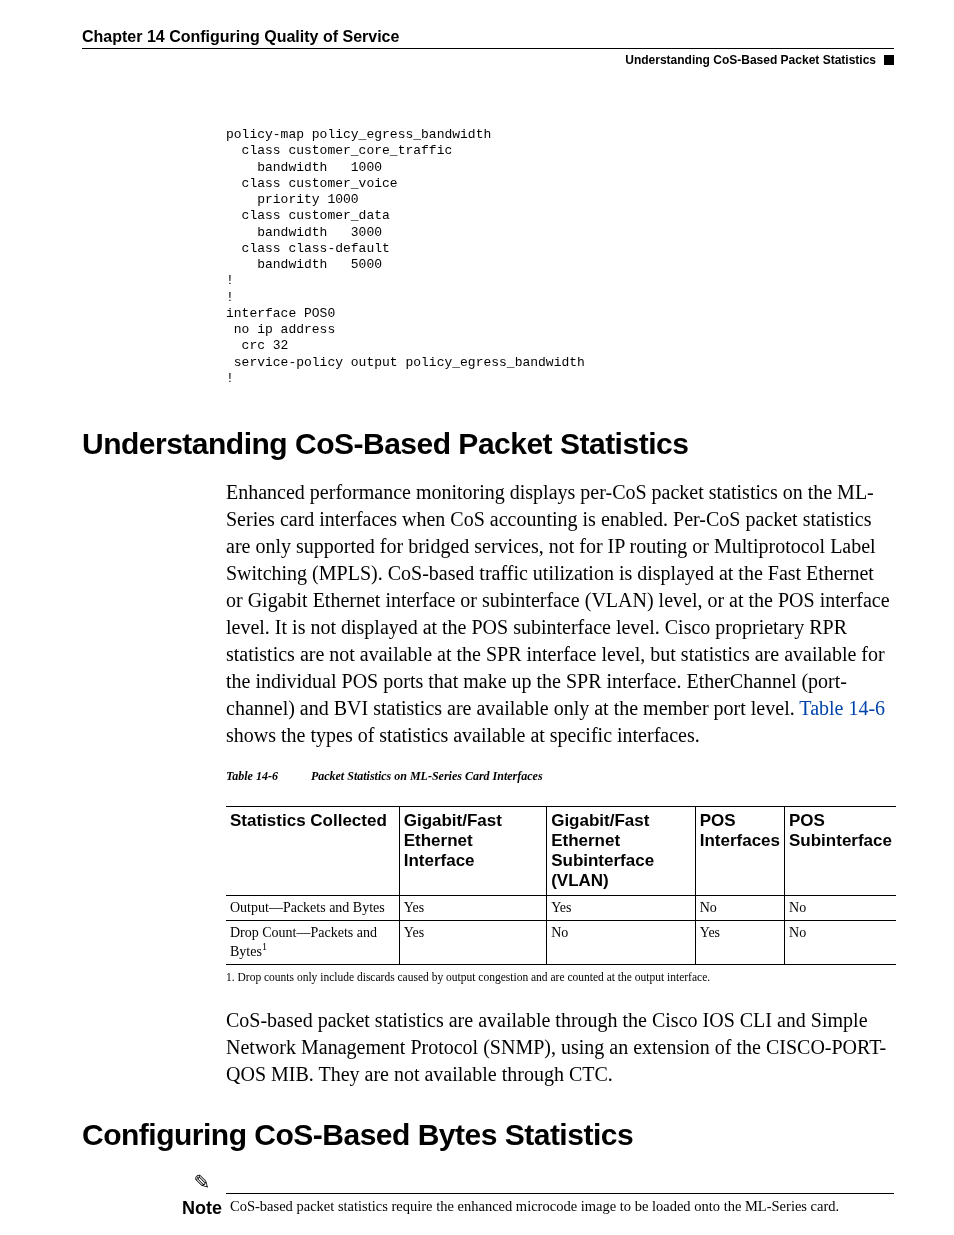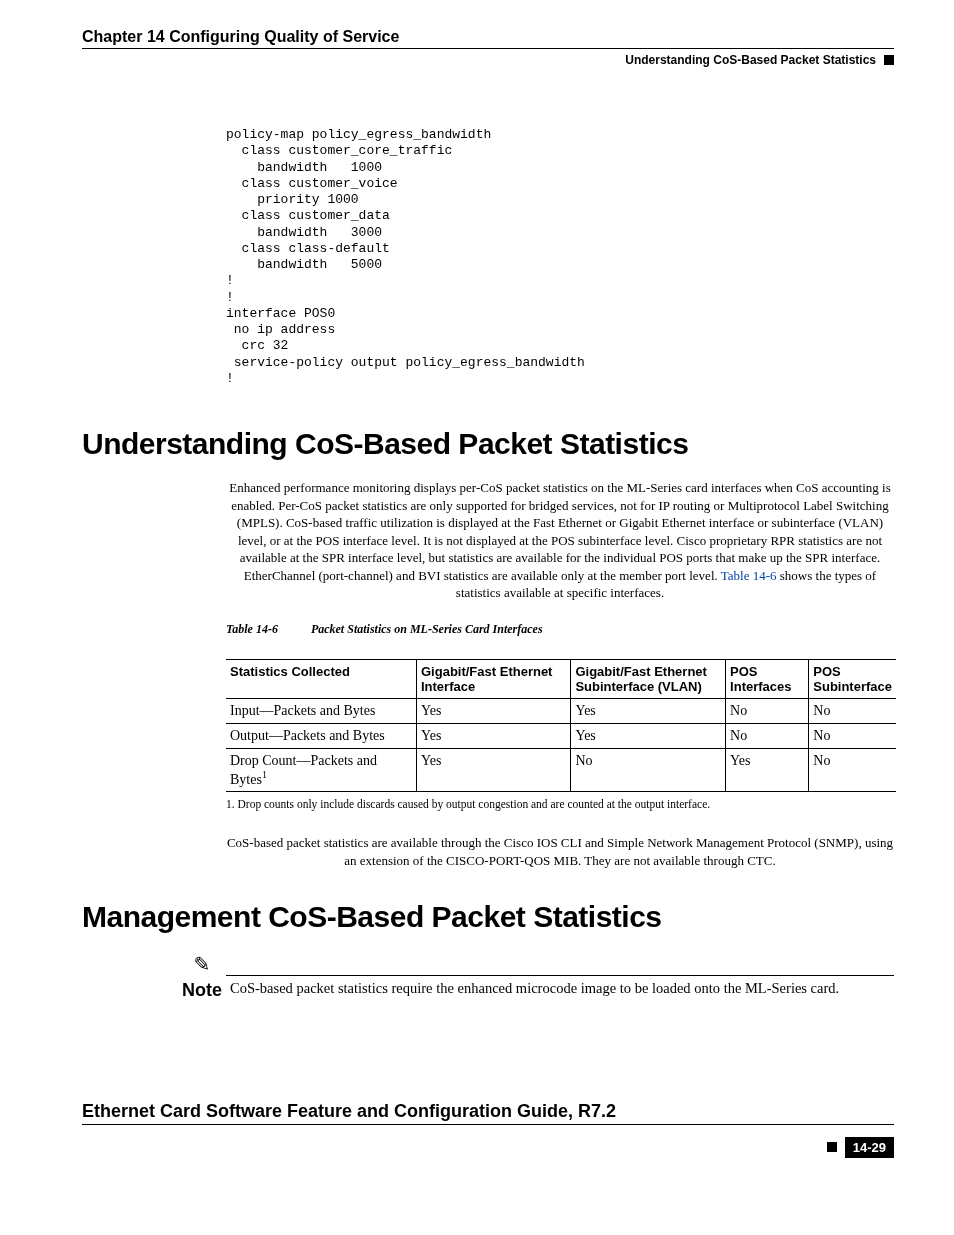--- a/index.html
+++ b/index.html
@@ -50,24 +50,24 @@
   }
   h1.section-title {
     font-family: Arial, Helvetica, sans-serif;
     font-weight: bold;
     font-size: 30px;
     margin: 0 0 18px 0;
     letter-spacing: -0.5px;
   }
   .body-text {
     margin-left: 144px;
-    font-size: 13px;
+    font-size: 20px;
     line-height: 1.35;
     margin-bottom: 14px;
-    text-align: center;
+    text-align: left;
   }
   .table-ref {
     color: #0044aa;
   }
   .table-caption {
     margin-left: 144px;
     font-family: Liberation Serif, serif;
     font-size: 12px;
     margin-bottom: 22px;
     margin-top: 20px;
@@ -83,21 +83,21 @@
   }
   table.data {
     margin-left: 144px;
     border-collapse: collapse;
     width: 670px;
     font-size: 14px;
   }
   table.data th {
     font-family: Arial, Helvetica, sans-serif;
     font-weight: bold;
-    font-size: 13px;
+    font-size: 17px;
     text-align: left;
     border-top: 1.5px solid #000;
     border-bottom: 1.5px solid #000;
     border-left: 1px solid #000;
     padding: 4px 4px;
     vertical-align: top;
     margin-top: 18px;
   }
   table.data th:first-child { border-left: none; }
   table.data td {
@@ -194,48 +194,41 @@
       <tr>
         <th style="width:190px">Statistics Collected</th>
         <th style="width:150px">Gigabit/Fast Ethernet Interface</th>
         <th style="width:150px">Gigabit/Fast Ethernet Subinterface (VLAN)</th>
         <th style="width:75px">POS Interfaces</th>
         <th>POS Subinterface</th>
       </tr>
     </thead>
     <tbody>
       <tr>
-        <td>Input—Packets and Bytes</td>
-        <td>Yes</td>
-        <td>Yes</td>
-        <td>No</td>
-        <td>No</td>
-      </tr>
-      <tr>
         <td>Output—Packets and Bytes</td>
         <td>Yes</td>
         <td>Yes</td>
         <td>No</td>
         <td>No</td>
       </tr>
       <tr>
         <td><span>Drop Count—Packets and Bytes</span><span class="footnote-sup">1</span></td>
         <td>Yes</td>
         <td>No</td>
         <td>Yes</td>
         <td>No</td>
       </tr>
     </tbody>
   </table>
 
   <div class="table-footnote">1.   Drop counts only include discards caused by output congestion and are counted at the output interface.</div>
 
   <div class="body-text">CoS-based packet statistics are available through the Cisco IOS CLI and Simple Network Management Protocol (SNMP), using an extension of the CISCO-PORT-QOS MIB. They are not available through CTC.</div>
 
-  <h1 class="section-title" style="margin-top:30px">Management CoS-Based Packet Statistics</h1>
+  <h1 class="section-title" style="margin-top:30px">Configuring CoS-Based Bytes Statistics</h1>
 
   <div style="margin-left:144px; margin-top:18px;">
     <div style="display:flex; align-items:flex-end;">
       <div style="width:48px; margin-left:-48px; text-align:center;">
         <span style="font-size:20px;">✎</span>
       </div>
       <div style="flex:1; border-top:1px solid #000;"></div>
     </div>
     <div style="display:flex; margin-top:4px;">
       <div style="width:48px; margin-left:-48px; text-align:left; font-family:Arial,Helvetica,sans-serif; font-weight:bold; font-size:18px; padding-left:4px;">Note</div>

